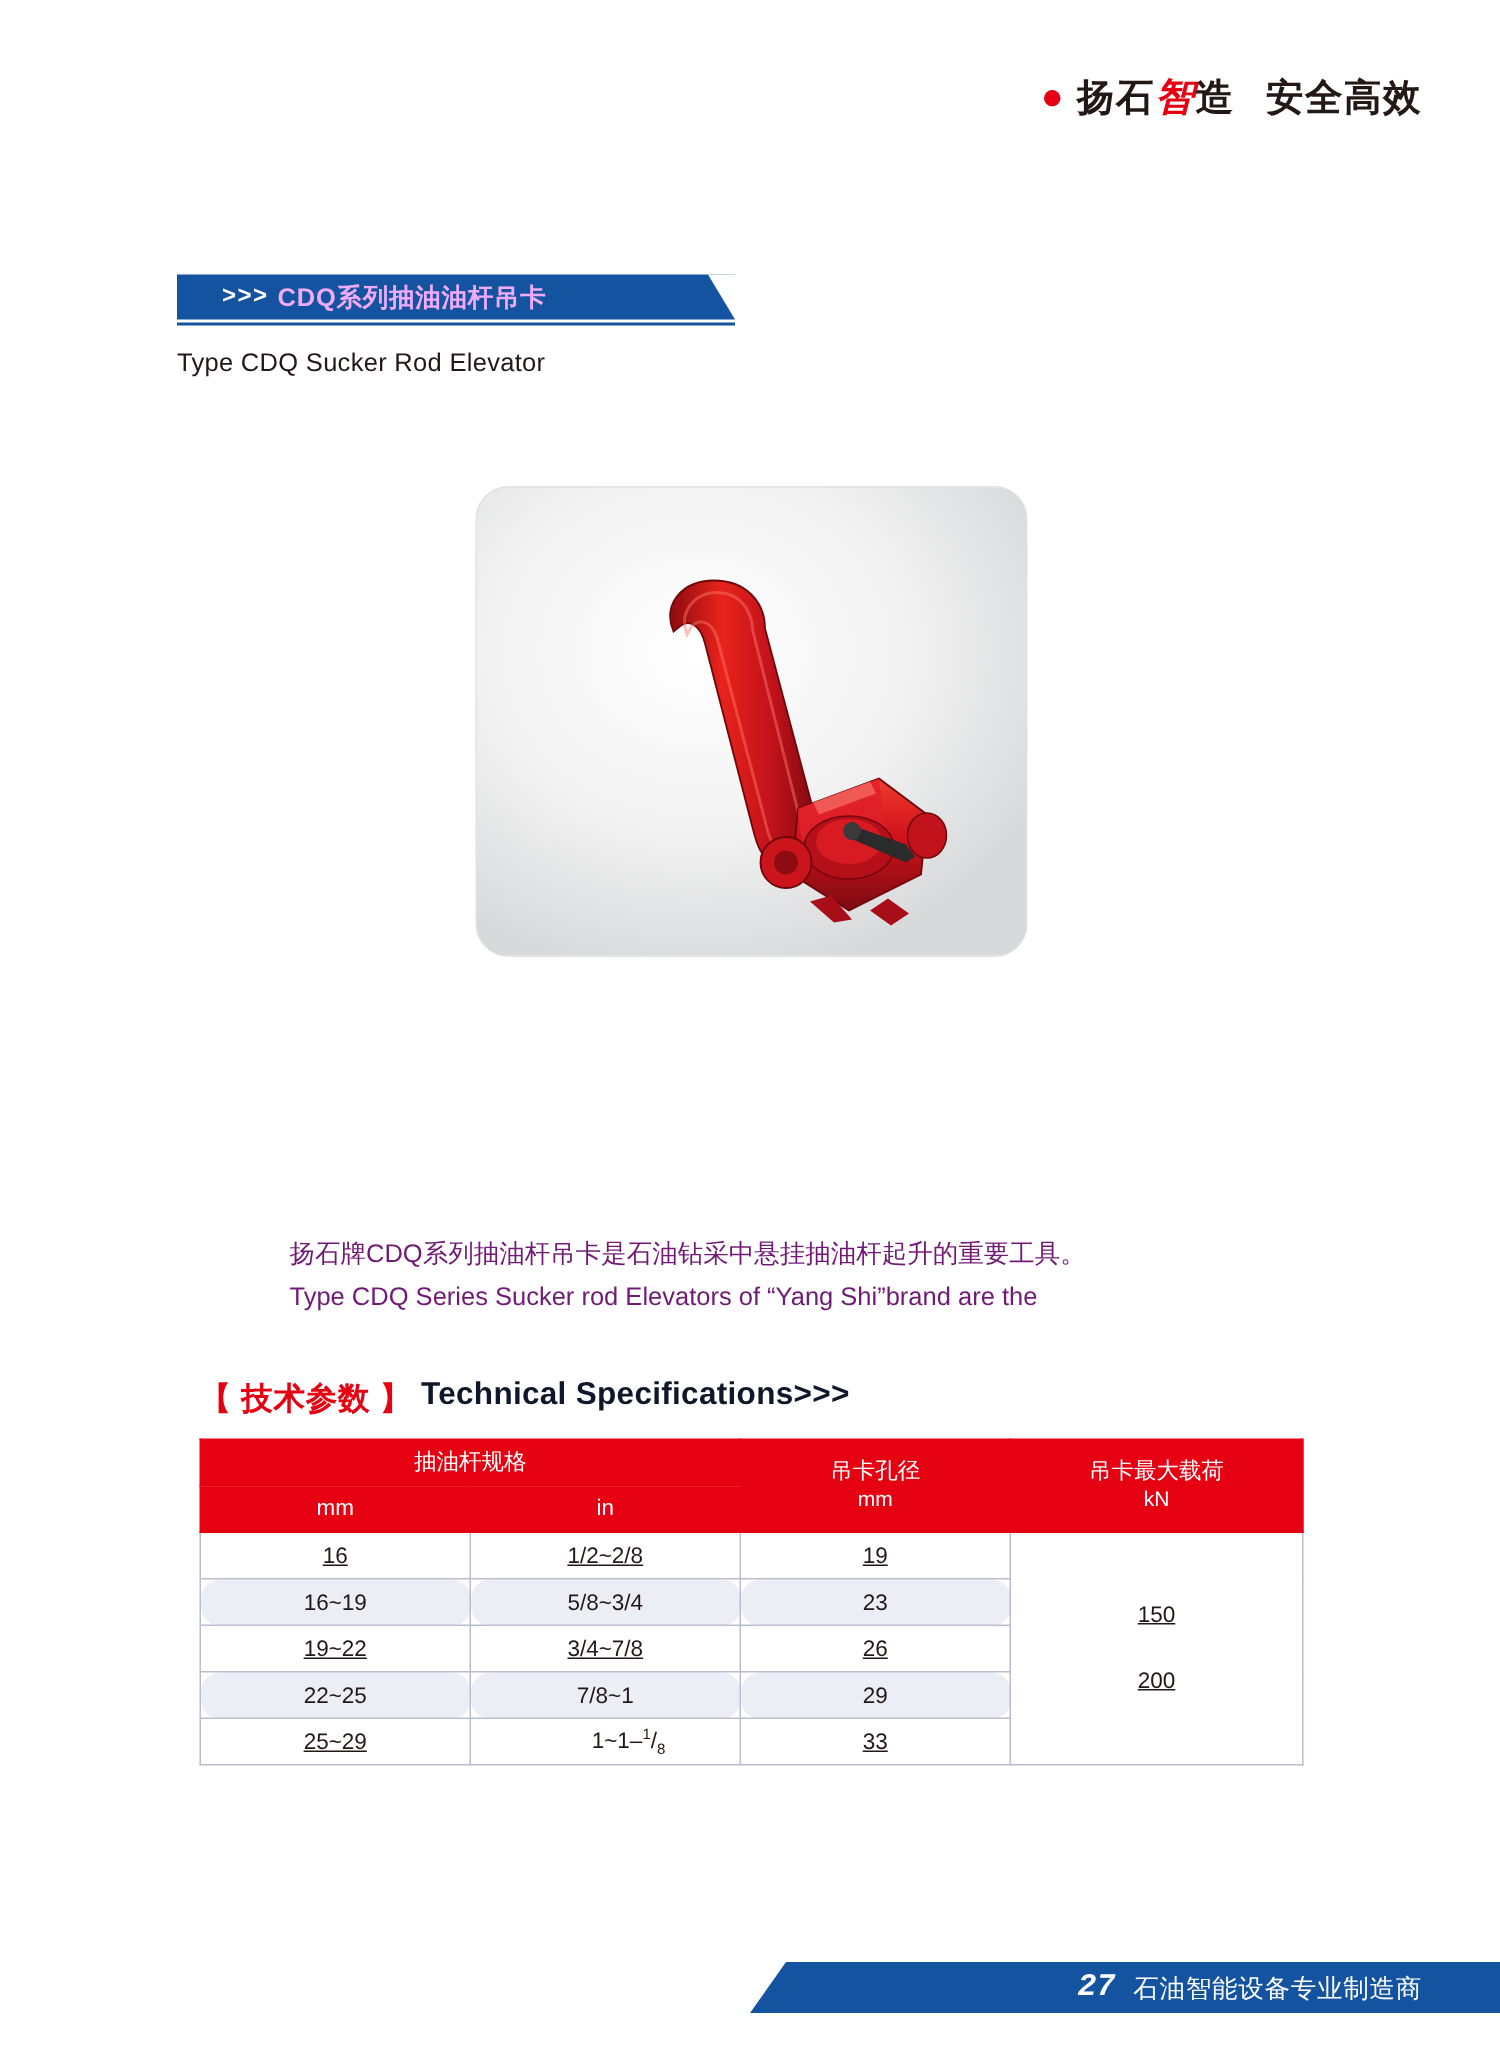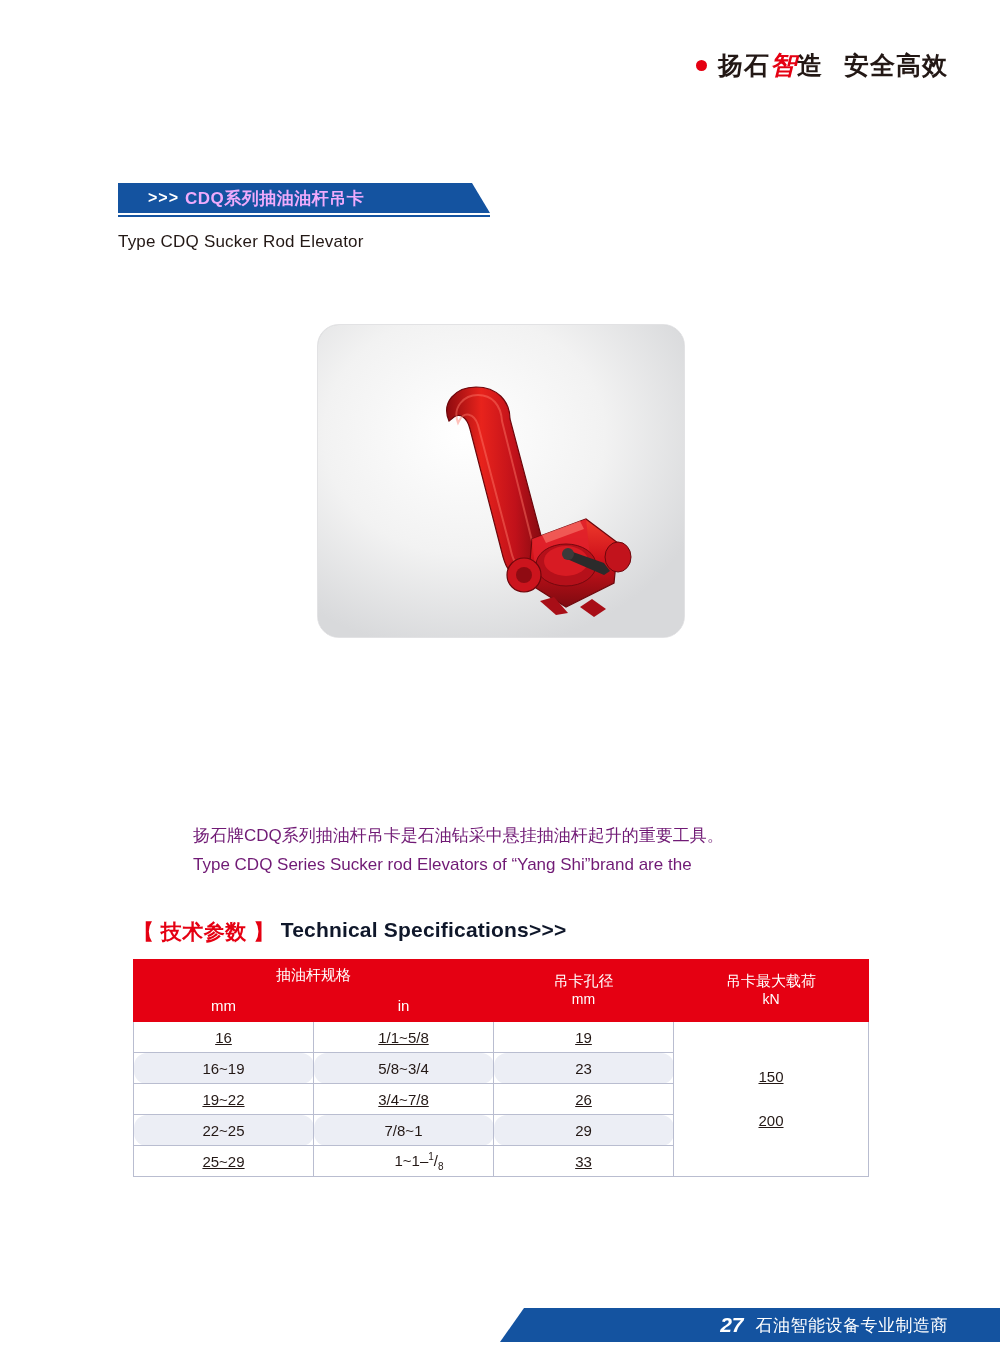--- a/index.html
+++ b/index.html
@@ -215,21 +215,21 @@
     position: absolute;
     left: 0;
     top: 0;
     width: 0;
     height: 0;
     border-bottom: 34px solid #1453a0;
     border-left: 24px solid #ffffff;
   }
   .footer-page {
     color: #ffffff;
-    font-family: Liberation Sans, sans-serif;
+    font-family: Liberation Mono, monospace;
     font-style: italic;
     font-weight: bold;
     font-size: 21px;
     margin-right: 12px;
   }
   .footer-text {
     color: #ffffff;
     font-size: 17px;
     letter-spacing: 0.5px;
   }
@@ -335,21 +335,21 @@
       </th>
     </tr>
     <tr>
       <th>mm</th>
       <th>in</th>
     </tr>
   </thead>
   <tbody>
     <tr>
       <td class="plain">16</td>
-      <td class="plain">1/1~5/8</td>
+      <td class="plain">1/2~2/8</td>
       <td class="plain">19</td>
       <td class="plain" rowspan="5">
         <div style="line-height:44px;">
           <div>150</div>
           <div>200</div>
         </div>
       </td>
     </tr>
     <tr>
       <td class="alt">16~19</td>

